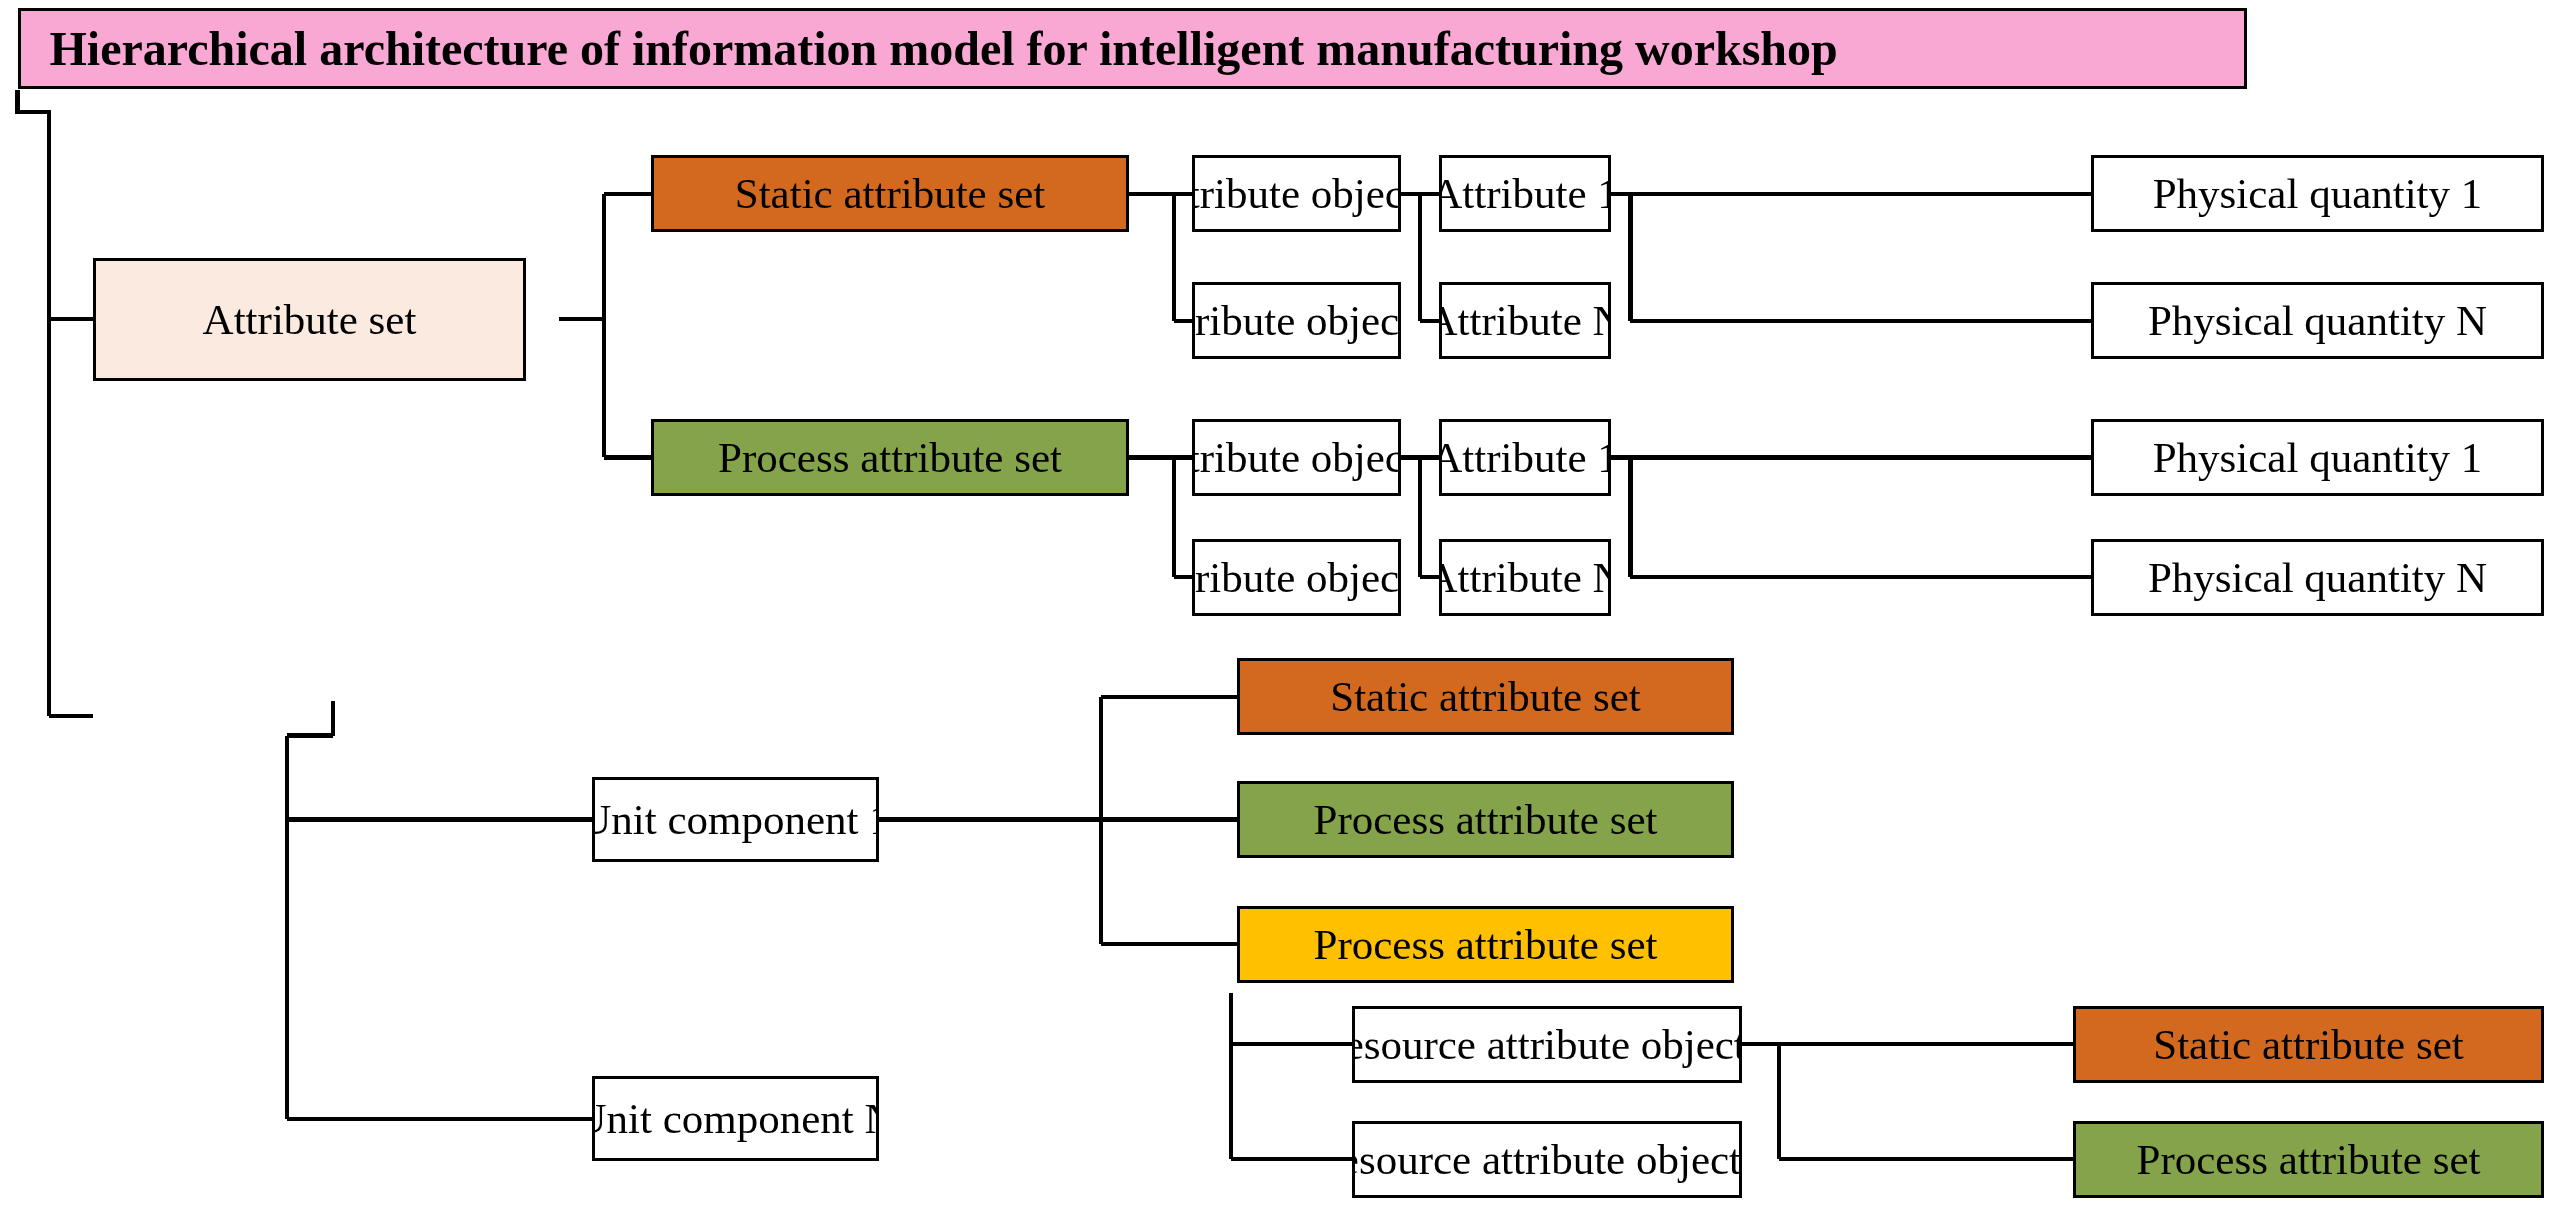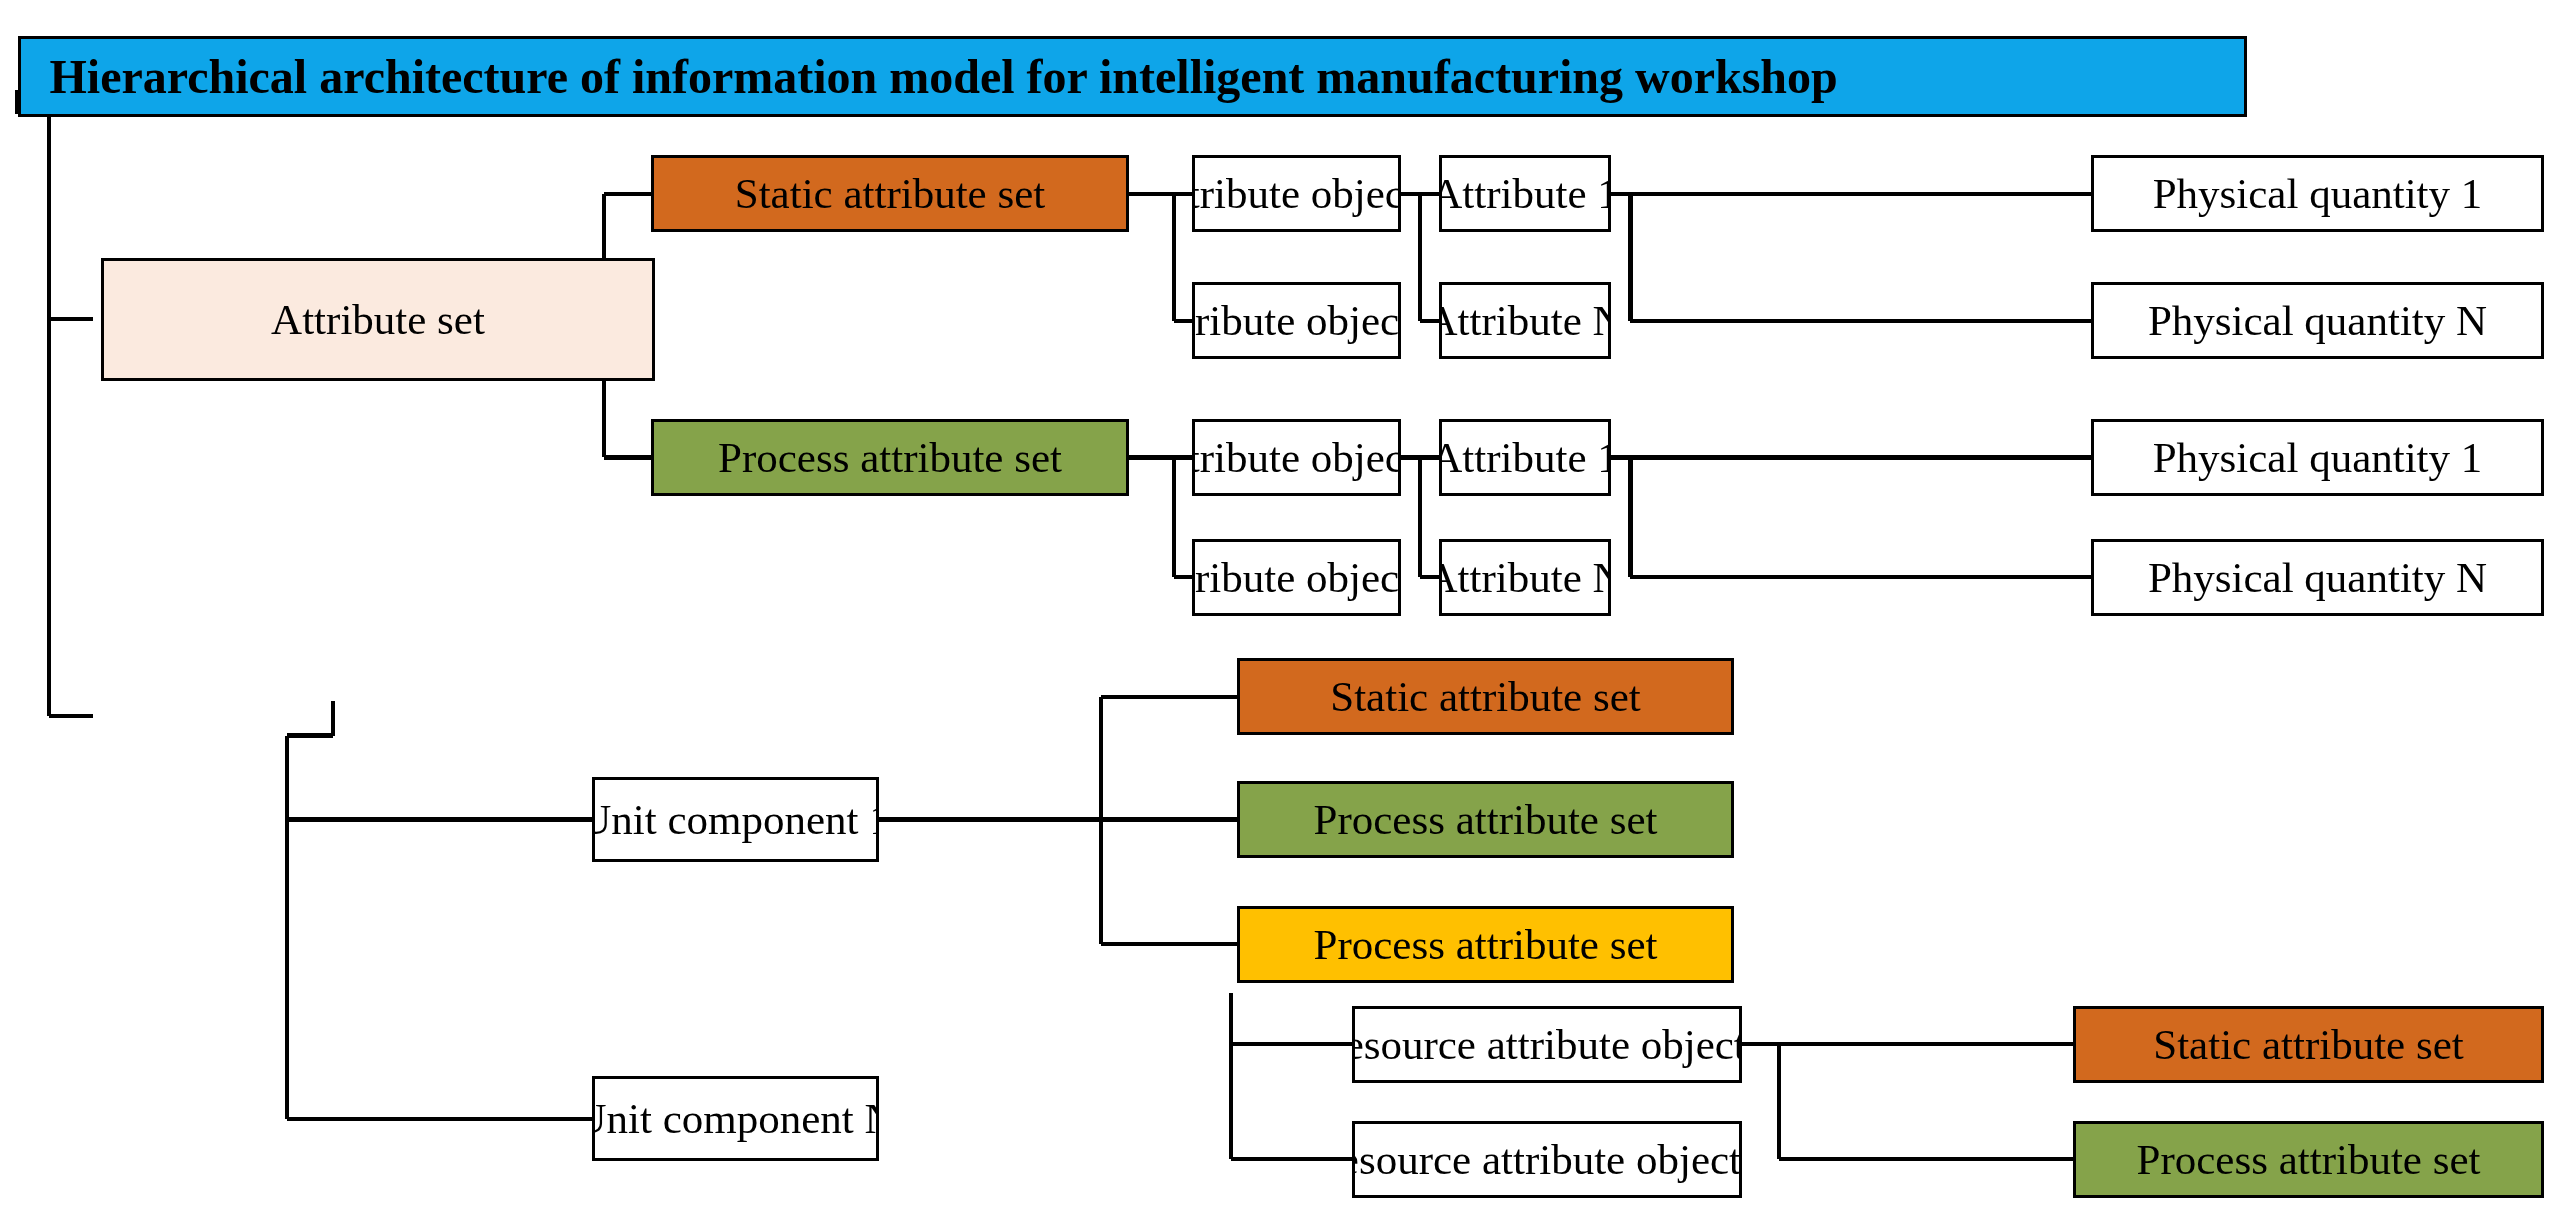--- a/index.html
+++ b/index.html
@@ -118,25 +118,25 @@
       <path d="M 1758 1490 L 1930 1490"></path>
       <path d="M 1758 1655 L 1930 1655"></path>
 
       <path d="M 2487 1490 L 2540 1490"></path>
       <path d="M 2540 1490 L 2540 1655"></path>
       <path d="M 2540 1490 L 2960 1490"></path>
       <path d="M 2540 1655 L 2960 1655"></path>
     </g>
   </svg>
 
-  <div class="node title-box" style="left:17.5px; top:8.4px; width:2229px; height:81px; background:#0ea5e9;margin-top:28px;">
+  <div class="node title-box" style="left:17.5px; top:8.4px; width:2229px; height:81px; background:#f9a8d4;">
     <span class="node-label">Hierarchical architecture of information model for intelligent manufacturing workshop</span>
   </div>
 
-  <div class="node" style="left:101px; top:258px; width:554px; height:123px; background:#FBEADF;">
+  <div class="node" style="left:93px; top:258px; width:433px; height:123px; background:#FBEADF;">
     <span class="node-label">Attribute set</span>
   </div>
 
 
   <div class="node" style="left:651px; top:155px; width:478px; height:77px; background:#D2691E;">
     <span class="node-label">Static attribute set</span>
   </div>
 
   <div class="node" style="left:651px; top:419px; width:478px; height:77px; background:#85A34A;">
     <span class="node-label">Process attribute set</span>

